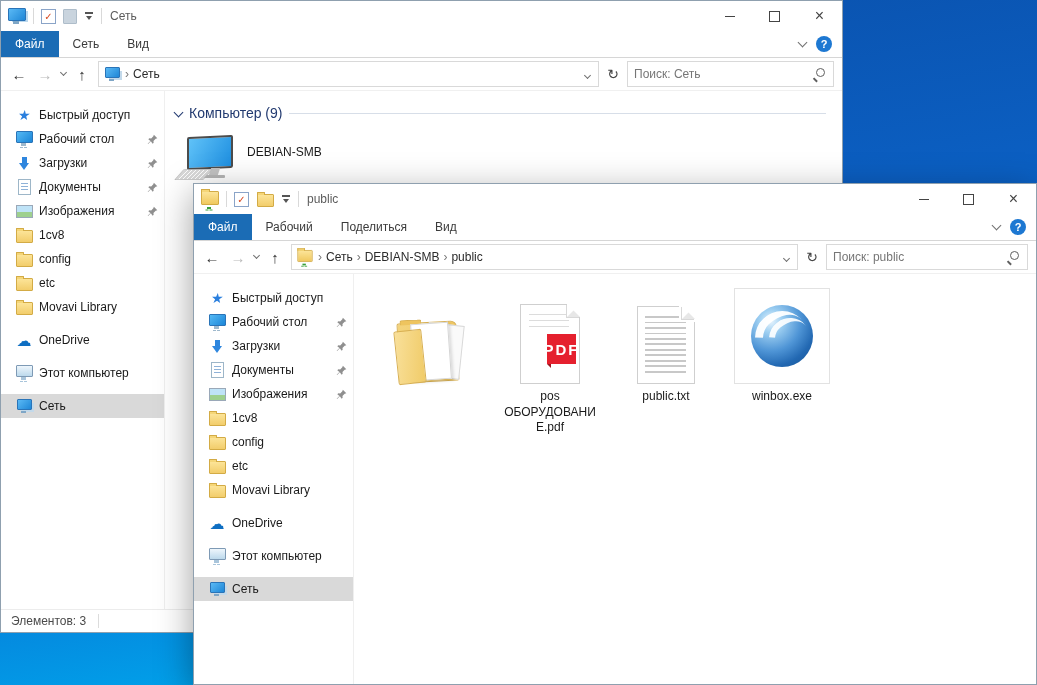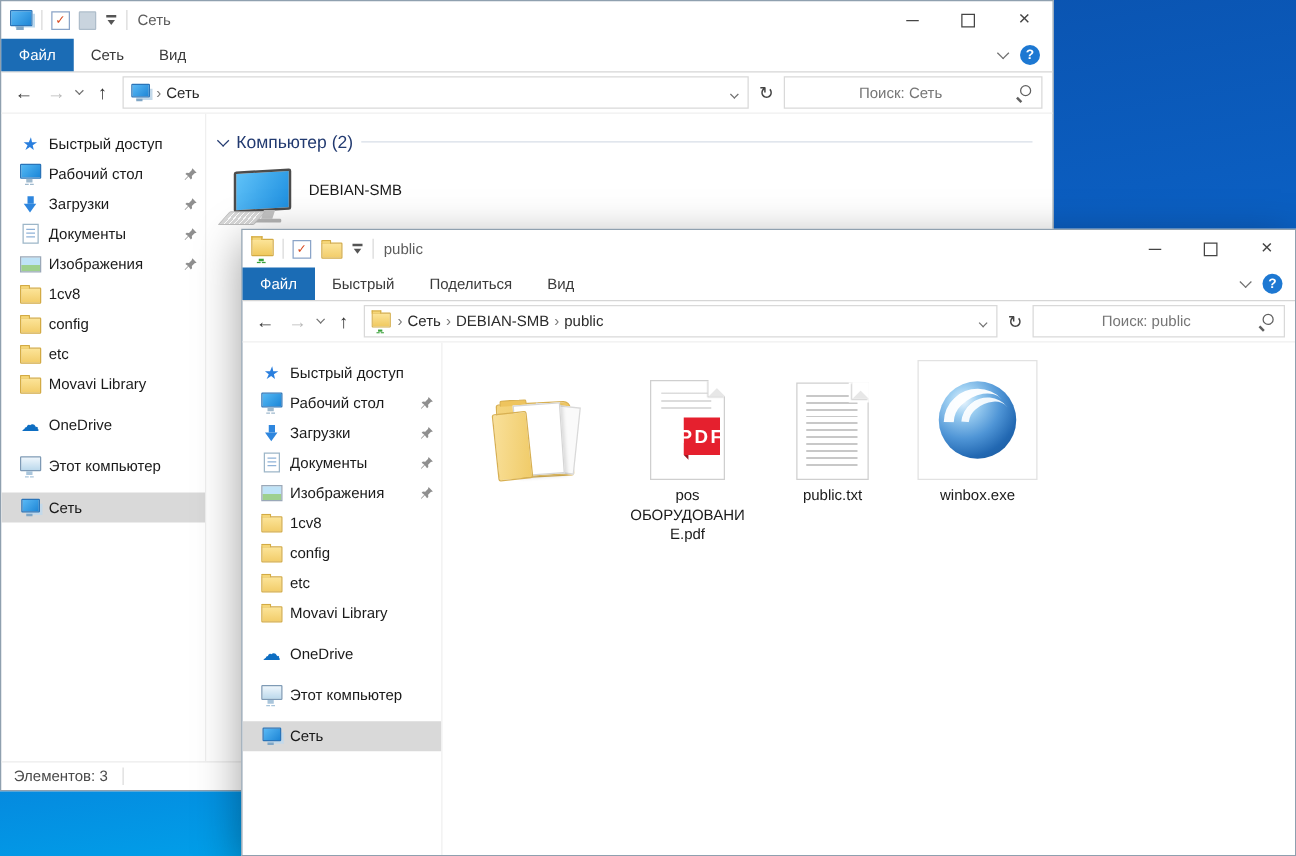--- a/index.html
+++ b/index.html
@@ -29,21 +29,21 @@
   
   .navrow{height:32px;display:flex;align-items:center;gap:6px;padding:0 8px;flex:none;border-bottom:1px solid #f0f0f0;}
   .nav-btn{font-size:15px;color:#333;width:20px;text-align:center;}
   .nav-btn.disabled{color:#b9b9b9;}
   .addr-box{height:24px;border:1px solid #d9d9d9;display:flex;align-items:center;flex:1 1 auto;padding:0 4px;gap:4px;background:#fff;}
   .crumb{padding:0 4px;color:#2b2b2b;white-space:nowrap;}
   .crumb-sep{color:#7a7a7a;font-size:12px;}
   .addr-chev{margin-left:auto;padding:0 4px;}
   .refresh-btn{font-size:14px;color:#444;padding:0 2px;}
   .search-box{height:24px;width:205px;border:1px solid #d9d9d9;display:flex;align-items:center;flex:none;background:#fff;}
-  .search-box input{border:none;outline:none;flex:1;font:12px "Liberation Sans",sans-serif;color:#333;padding:0 6px;background:transparent;text-align:center;}
+  .search-box input{border:none;outline:none;flex:1;font:12px "Liberation Sans",sans-serif;color:#333;padding:0 6px;background:transparent;}
   .search-box input::placeholder{color:#767676;opacity:1;}
   .mag{position:relative;width:12px;height:12px;margin-right:8px;flex:none;}
   .mag::before{content:"";position:absolute;right:0;top:0;width:7px;height:7px;border:1.5px solid #5f5f5f;border-radius:50%;}
   .mag::after{content:"";position:absolute;left:0;bottom:0;width:5px;height:1.5px;background:#5f5f5f;transform:rotate(45deg);}
   
   .win-body{flex:1 1 auto;display:flex;min-height:0;overflow:hidden;}
   .sidebar{flex:none;padding-top:12px;overflow:hidden;border-right:1px solid #efefef;}
   #bg-window .sidebar{width:163px;}
   #fg-window .sidebar{width:159px;}
   .side-row{height:24px;display:flex;align-items:center;gap:6px;padding-left:14px;padding-right:6px;}
@@ -276,21 +276,21 @@
         <div class="side-row gap selected">
           <span class="ico">
             <span class="ic-net"></span>
           </span>
           <span class="side-label">Сеть</span>
         </div>
       </div>
     <div class="content">
       <div class="group-header">
         <span class="chev"></span>
-        <span>Компьютер (2)</span>
+        <span>Компьютер (9)</span>
         <span class="group-rule"></span>
       </div>
       <div class="pc-tiles">
           <div class="pc-tile">
             <div class="pc-big">
               <div class="scr"></div>
               <div class="stand"></div>
               <div class="base"></div>
               <div class="kbd"></div>
             </div>
@@ -326,21 +326,21 @@
         </span>
       <span class="cap-btn">
           <span class="maxbox"></span>
         </span>
       <span class="cap-btn close-glyph">×</span>
     </div>
   </div>
   <div class="tabrow">
     <div style="display:flex">
         <div class="tab active">Файл</div>
-        <div class="tab">Быстрый</div>
+        <div class="tab">Рабочий</div>
         <div class="tab">Поделиться</div>
         <div class="tab">Вид</div>
       </div>
     <div class="ribbon-right">
       <span class="chev"></span>
       <span class="help-circle">?</span>
     </div>
   </div>
   <div class="navrow">
     <span class="nav-btn">←</span>

